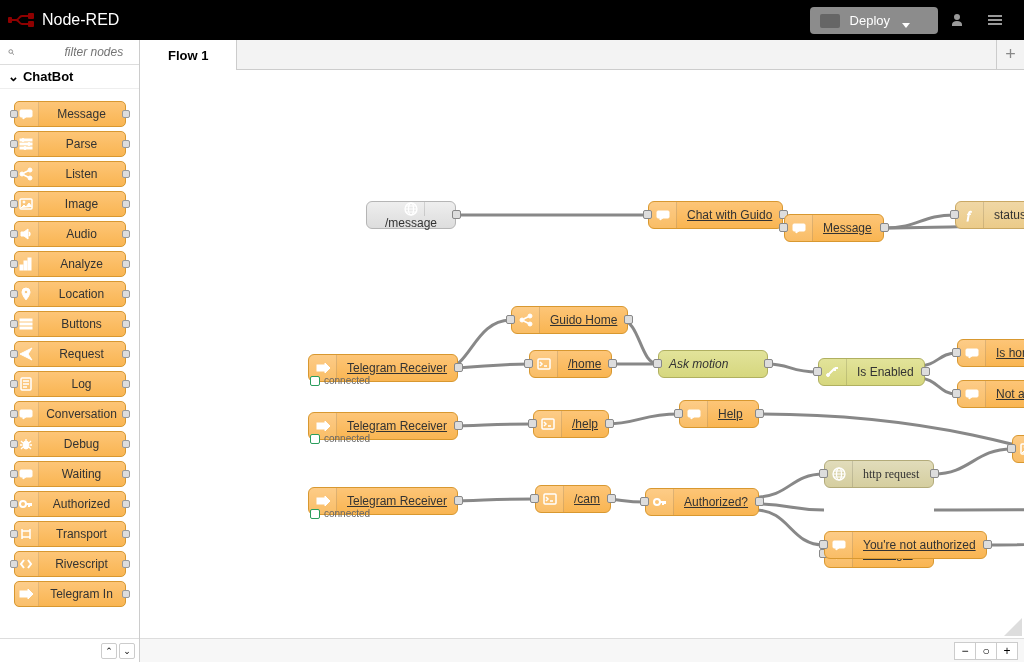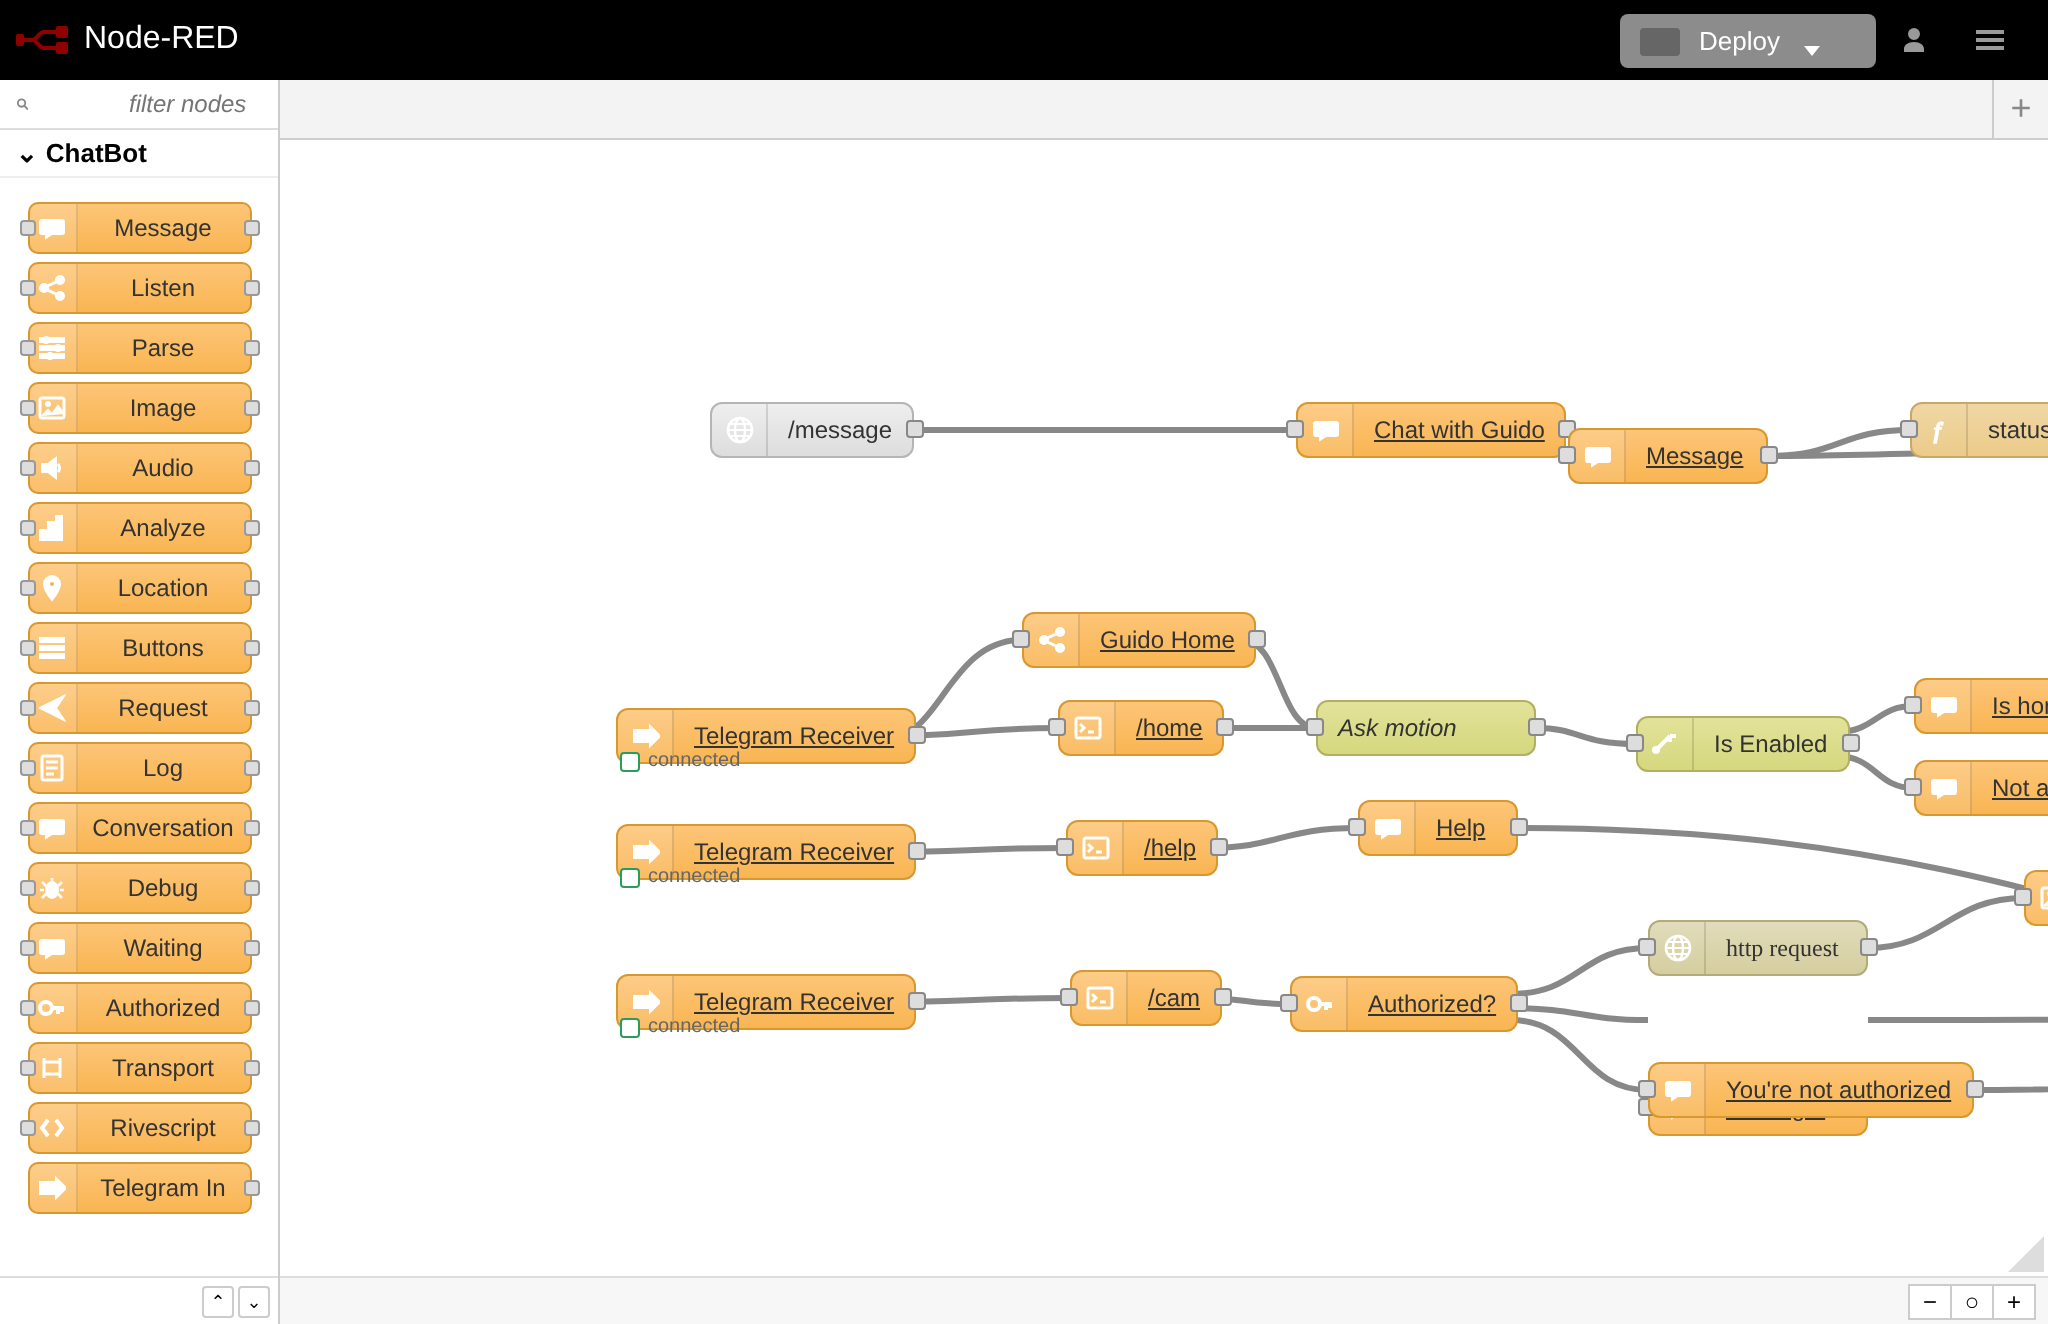--- a/index.html
+++ b/index.html
@@ -207,34 +207,34 @@
             <use href="#i-bubble"></use>
           </svg>
         </div>
         <div class="pn-label">Message</div>
         <div class="port port-l"></div>
         <div class="port port-r"></div>
       </div>
       <div class="palette-node">
         <div class="pn-icon">
           <svg viewBox="0 0 14 14">
+            <use href="#i-sliders"></use>
+          </svg>
+        </div>
+        <div class="pn-label">Parse</div>
+        <div class="port port-l"></div>
+        <div class="port port-r"></div>
+      </div>
+      <div class="palette-node">
+        <div class="pn-icon">
+          <svg viewBox="0 0 14 14">
             <use href="#i-share"></use>
           </svg>
         </div>
         <div class="pn-label">Listen</div>
-        <div class="port port-l"></div>
-        <div class="port port-r"></div>
-      </div>
-      <div class="palette-node">
-        <div class="pn-icon">
-          <svg viewBox="0 0 14 14">
-            <use href="#i-sliders"></use>
-          </svg>
-        </div>
-        <div class="pn-label">Parse</div>
         <div class="port port-l"></div>
         <div class="port port-r"></div>
       </div>
       <div class="palette-node">
         <div class="pn-icon">
           <svg viewBox="0 0 14 14">
             <use href="#i-image"></use>
           </svg>
         </div>
         <div class="pn-label">Image</div>
@@ -371,20 +371,23 @@
         <div class="port port-r"></div>
       </div>
     </div>
   <div class="sidebar-footer">
     <div class="sf-btn">⌃</div>
     <div class="sf-btn">⌄</div>
   </div>
 </div>
 
 <div class="tabs">
+  <div class="tab">
+      <span>Flow 1</span>
+    </div>
   <div class="tab-add">+</div>
 </div>
 
 <div class="canvas-wrap">
   <div class="canvas" id="canvas">
     <svg class="wires" id="wires" viewBox="0 0 1200 700">
         <path d="M319,145 C400,145 430,145 508,145"></path>
         <path d="M628,145 C636,145 636,158 644,158"></path>
         <path d="M744,158 C780,158 780,145 815,145"></path>
         <path d="M744,158 C820,158 900,153 958,153"></path>
@@ -404,21 +407,21 @@
         <path d="M306,431 C340,431 350,429 395,429"></path>
         <path d="M463,429 C482,429 482,432 505,432"></path>
         <path d="M615,427 C650,427 650,404 684,404"></path>
         <path d="M615,434 C650,434 650,440 684,440"></path>
         <path d="M615,440 C650,440 650,475 684,475"></path>
         <path d="M794,404 C830,404 835,379 872,379"></path>
         <path d="M962,379 C1000,379 1030,390 1060,400"></path>
         <path d="M794,440 C900,440 1000,440 1060,435"></path>
         <path d="M839,475 C940,475 1010,470 1060,450"></path>
       </svg>
-  <div class="flow-node c-grey" style="left: 215px; top: 131px; min-width: 90px;">
+  <div class="flow-node c-grey" style="left: 226px; top: 131px; min-width: 90px; flex-direction: column;">
         <div class="fn-icon">
           <svg viewBox="0 0 14 14">
             <use href="#i-globe"></use>
           </svg>
         </div>
         <div class="fn-label">/message</div>
         <div class="fport fport-r"></div>
       </div>
       <div class="flow-node c-orange" style="left: 508px; top: 131px; min-width: 120px;">
         <div class="fn-icon">

